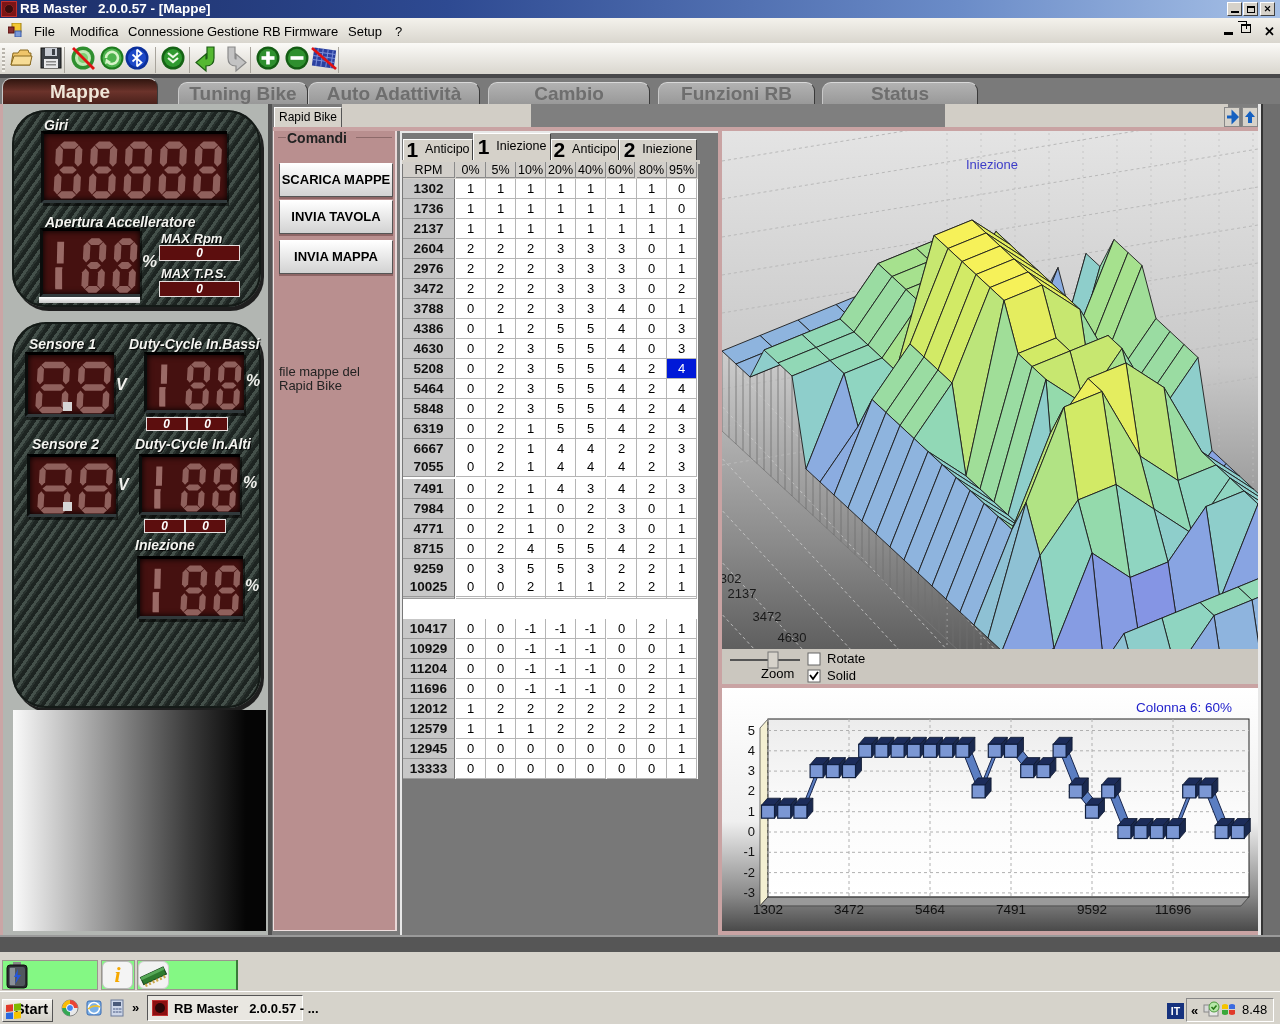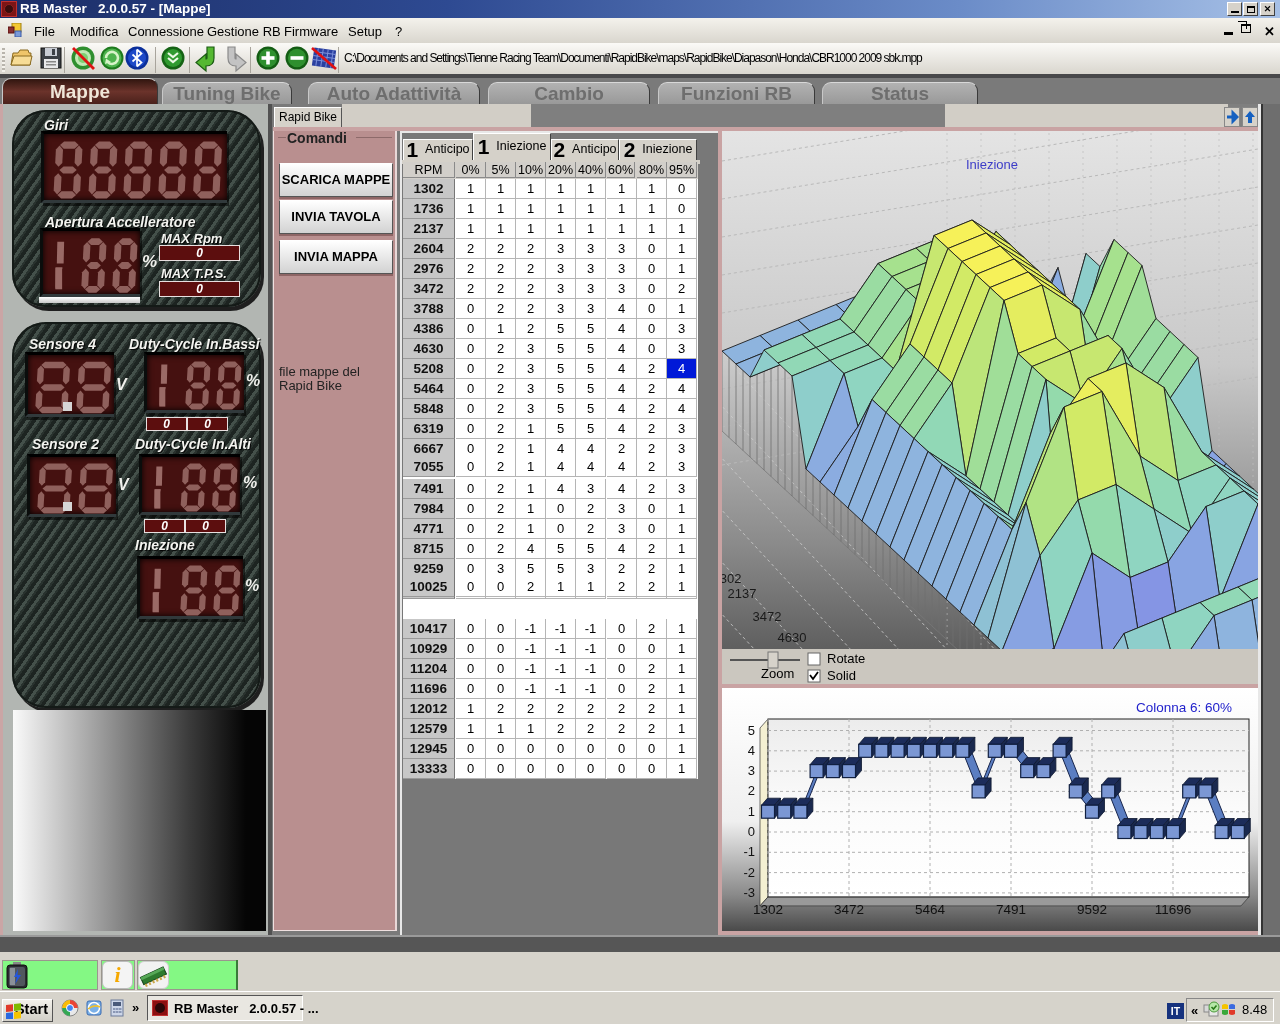--- a/index.html
+++ b/index.html
@@ -137,24 +137,23 @@
             <line x1="3" y1="12" x2="25" y2="12"></line>
             <line x1="3" y1="16" x2="25" y2="16"></line>
             <line x1="7" y1="4" x2="7" y2="22"></line>
             <line x1="12" y1="4" x2="12" y2="22"></line>
             <line x1="17" y1="4" x2="17" y2="22"></line>
             <line x1="22" y1="4" x2="22" y2="22"></line>
           </g>
         </g>
         <line x1="2" y1="3" x2="26" y2="24" stroke="#e01010" stroke-width="2.6"></line>
       </svg></div>
-    <div class="path">C:\Documents and Settings\Tienne Racing Team\Documenti\RapidBike\maps\RapidBike\Diapason\Honda\CBR1000 2009 sbk.mpp</div>
     <div class="tabrow"></div>
     <div class="tab active" style="left:2px;width:156px;position:absolute;top:78px">Mappe</div>
-    <div class="tab" style="left:162px;width:130px;position:absolute;top:82px">Tuning Bike</div>
+    <div class="tab" style="left:178px;width:130px;position:absolute;top:82px">Tuning Bike</div>
     <div class="tab" style="left:308px;width:172px;position:absolute;top:82px">Auto Adattività</div>
     <div class="tab" style="left:488px;width:162px;position:absolute;top:82px">Cambio</div>
     <div class="tab" style="left:658px;width:157px;position:absolute;top:82px">Funzioni RB</div>
     <div class="tab" style="left:822px;width:156px;position:absolute;top:82px">Status</div>
     <div class="content">
       <div class="leftpane">
         <div class="carbon" style="top:6px;height:197px"></div>
         <div class="carbon" style="top:218px;height:386px"></div>
         <div class="gradstrip"></div>
         <div style="position:absolute;left:41px;top:13px;color:#f4f4f0;font-weight:bold;font-style:italic;font-size:14px;white-space:nowrap;text-shadow:1px 1px 1px #000">Giri</div>
@@ -218,21 +217,21 @@
             <polygon points="73.7,37.6 76.9,41.3 76.2,54.3 72.6,58.0 69.4,54.3 70.1,41.3" fill="#8f605c"></polygon>
             <polygon points="89.7,37.6 92.9,41.3 92.2,54.3 88.6,58.0 85.4,54.3 86.1,41.3" fill="#8f605c"></polygon>
           </svg>
         </div>
         <div style="position:absolute;left:139px;top:148px;color:#f0f0ec;font-style:italic;font-size:17px;font-weight:bold">%</div>
         <div style="position:absolute;left:158px;top:127px;color:#f4f4f0;font-weight:bold;font-style:italic;font-size:13px;white-space:nowrap;text-shadow:1px 1px 1px #000">MAX Rpm</div>
         <div style="position:absolute;left:156px;top:141px;width:81px;height:16px;background:#5c0e0e;border:1px solid #e8e0e0;box-sizing:border-box;color:#fff;font-weight:bold;font-style:italic;font-size:12px;text-align:center;line-height:14px">0</div>
         <div style="position:absolute;left:158px;top:162px;color:#f4f4f0;font-weight:bold;font-style:italic;font-size:13px;white-space:nowrap;text-shadow:1px 1px 1px #000">MAX T.P.S.</div>
         <div style="position:absolute;left:156px;top:177px;width:81px;height:16px;background:#5c0e0e;border:1px solid #e8e0e0;box-sizing:border-box;color:#fff;font-weight:bold;font-style:italic;font-size:12px;text-align:center;line-height:14px">0</div>
         <div style="position:absolute;left:36px;top:193px;width:101px;height:6px;background:linear-gradient(#ffffff,#c9c9c9)"></div>
-        <div style="position:absolute;left:26px;top:232px;color:#f4f4f0;font-weight:bold;font-style:italic;font-size:14px;white-space:nowrap;text-shadow:1px 1px 1px #000">Sensore 4</div>
+        <div style="position:absolute;left:26px;top:232px;color:#f4f4f0;font-weight:bold;font-style:italic;font-size:14px;white-space:nowrap;text-shadow:1px 1px 1px #000">Sensore 1</div>
         <div style="position:absolute;left:126px;top:232px;color:#f4f4f0;font-weight:bold;font-style:italic;font-size:14px;white-space:nowrap;text-shadow:1px 1px 1px #000">Duty-Cycle In.Bassi</div>
         <div style="position:absolute;left:22px;top:248px;width:89px;height:65px;background:#451110;border-top:3px solid #000;border-left:3px solid #0a0d0c;border-right:3px solid #31393birgba;border-bottom:3px solid #31393b;box-sizing:border-box;box-shadow:2px 3px 0 rgba(0,0,0,0.55), inset 0 0 6px #000">
           <svg width="89" height="65" style="position:absolute;left:0;top:0">
             <polygon points="13.3,10.0 17.1,6.8 35.2,6.8 38.6,10.0 34.9,13.2 16.7,13.2" fill="#8f605c"></polygon>
             <polygon points="12.7,32.5 16.4,29.3 33.3,29.3 36.6,32.5 32.9,35.7 16.0,35.7" fill="#8f605c"></polygon>
             <polygon points="10.7,55.0 14.4,51.8 32.6,51.8 36.0,55.0 32.2,58.2 14.1,58.2" fill="#8f605c"></polygon>
             <polygon points="13.0,10.4 16.0,13.9 15.3,26.1 11.9,29.6 8.9,26.1 9.6,13.9" fill="#8f605c"></polygon>
             <polygon points="38.9,10.4 41.9,13.9 41.2,26.1 37.8,29.6 34.8,26.1 35.5,13.9" fill="#8f605c"></polygon>
             <polygon points="11.5,35.4 14.5,38.9 13.8,51.1 10.4,54.6 7.4,51.1 8.1,38.9" fill="#8f605c"></polygon>
             <polygon points="37.4,35.4 40.4,38.9 39.7,51.1 36.3,54.6 33.3,51.1 34.0,38.9" fill="#8f605c"></polygon>

